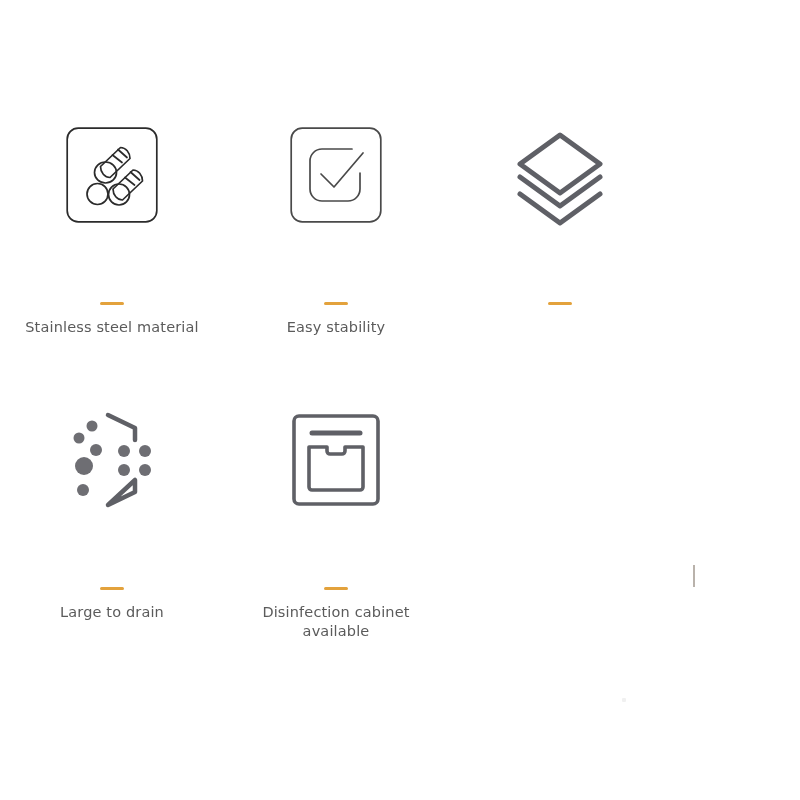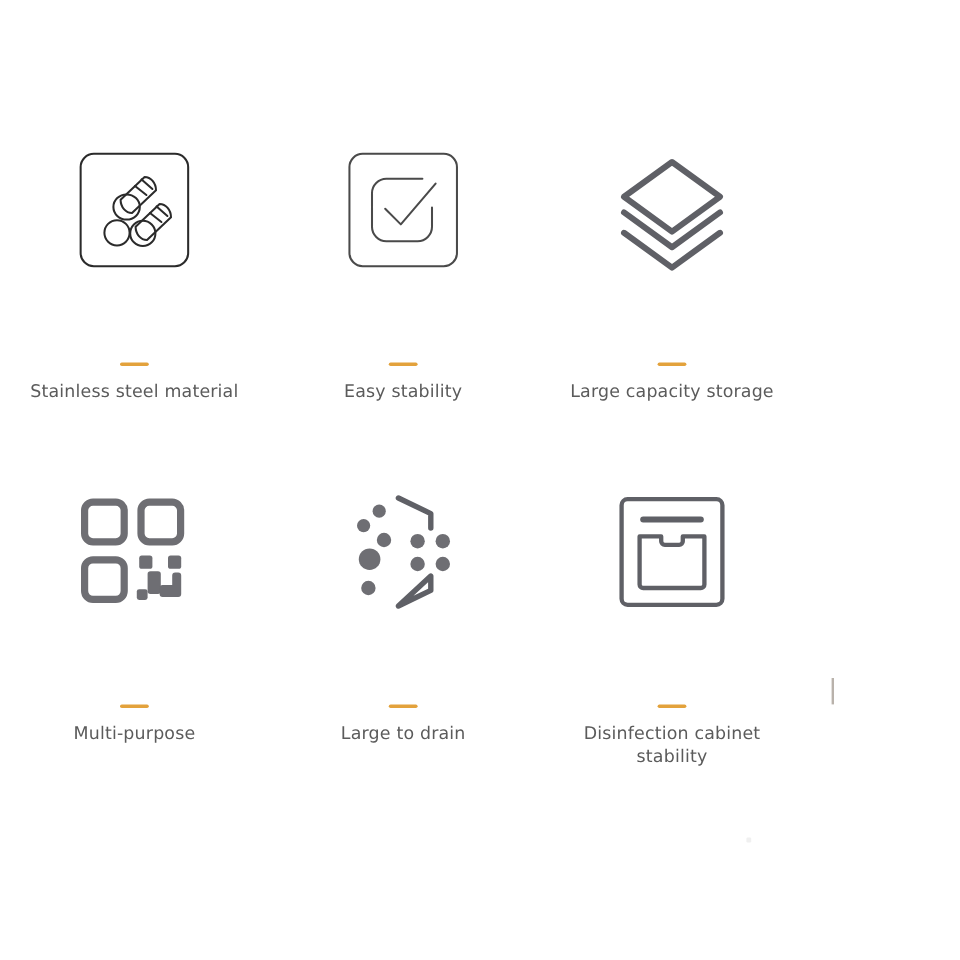--- a/index.html
+++ b/index.html
@@ -135,41 +135,22 @@
       <svg width="96" height="92" viewBox="0 0 96 92" fill="none" stroke="#5f6066" stroke-width="5" stroke-linecap="round" stroke-linejoin="round">
 
         <path d="M48 6 L88 35 L48 64 L8 35 Z"></path>
 
         <path d="M8 48 L48 77 L88 48"></path>
 
         <path d="M8 65 L48 94 L88 65"></path>
       </svg>
     </div>
     <div class="divider"></div>
-    <div class="caption">Large capacity storage</div>
   </div>
 
-  <div class="feature-cell row2">
-    <div class="icon-box">
-      <svg width="90" height="90" viewBox="0 0 90 90" fill="none" stroke="#6e6e73">
-        <rect x="3.5" y="3.5" width="33" height="33" rx="7" ry="7" stroke-width="6"></rect>
-        <rect x="50.5" y="3.5" width="33" height="33" rx="7" ry="7" stroke-width="6"></rect>
-        <rect x="3.5" y="51.5" width="33" height="33" rx="7" ry="7" stroke-width="6"></rect>
-        <g fill="#6e6e73" stroke="none">
-          <rect x="49" y="48" width="11" height="11" rx="2.2"></rect>
-          <rect x="73" y="48" width="11" height="11" rx="2.2"></rect>
-          <rect x="56" y="61" width="11" height="19" rx="2.4"></rect>
-          <rect x="47" y="76" width="9" height="9" rx="2"></rect>
-          <path d="M84 64 v16 a2.5 2.5 0 0 1 -2.5 2.5 h-13 a2.5 2.5 0 0 1 -2.5 -2.5 v-5 a2.5 2.5 0 0 1 2.5 -2.5 h8 v-8 a2.5 2.5 0 0 1 2.5 -2.5 h2.5 a2.5 2.5 0 0 1 2.5 2.5 z"></path>
-        </g>
-      </svg>
-    </div>
-    <div class="divider"></div>
-    <div class="caption">Multi-purpose</div>
-  </div>
 
   <div class="feature-cell row2">
     <div class="icon-box">
       <svg width="88" height="96" viewBox="0 0 88 96" fill="none">
 
         <path d="M40 3 L67 16 V28 M67 68 V80 L40 93 Z" stroke="#5f6066" stroke-width="4.5" stroke-linecap="round" stroke-linejoin="round"></path>
         <g fill="#6e6e73">
 
           <circle cx="24" cy="14" r="5.5"></circle>
           <circle cx="11" cy="26" r="5.5"></circle>
@@ -191,19 +172,19 @@
   <div class="feature-cell row2">
     <div class="icon-box">
       <svg width="88" height="92" viewBox="0 0 88 92" fill="none" stroke="#5f6066" stroke-width="3.6" stroke-linecap="round" stroke-linejoin="round">
         <rect x="2" y="2" width="84" height="88" rx="5" ry="5"></rect>
         <path d="M20 19 H68" stroke-width="5"></path>
 
         <path d="M17 33 H35 v4 a3 3 0 0 0 3 3 h12 a3 3 0 0 0 3 -3 v-4 h18 v40 a3 3 0 0 1 -3 3 H20 a3 3 0 0 1 -3 -3 z"></path>
       </svg>
     </div>
     <div class="divider"></div>
-    <div class="caption">Disinfection cabinet stability</div>
+    <div class="caption">Disinfection cabinet available</div>
   </div>
 
 </div>
 
 <div class="artifact-vline"></div>
 <div class="artifact-dot"></div>
 
 </body></html>

